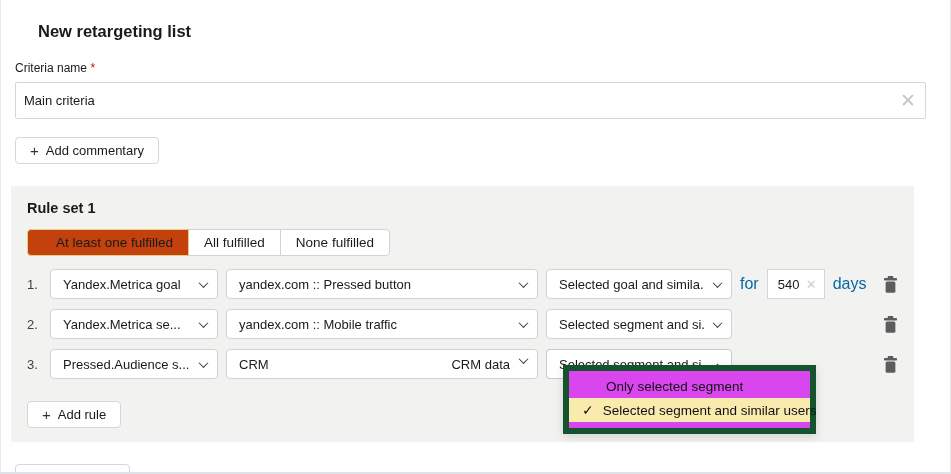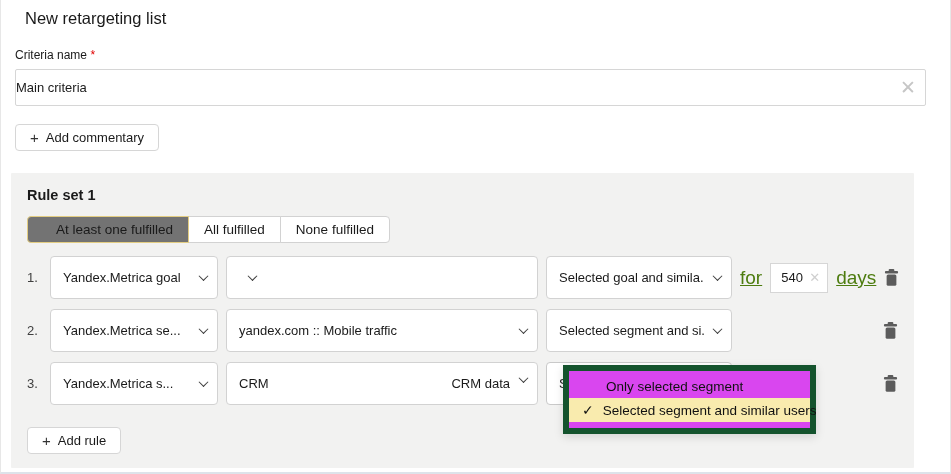--- a/index.html
+++ b/index.html
@@ -3,28 +3,28 @@
 <meta charset="utf-8">
 <style>
   * { box-sizing: border-box; }
   html,body { margin:0; padding:0; background:#fff; }
   body { font-family:"Liberation Sans", sans-serif; color:#1a1a1a; }
   .container {
     position:relative; width:951px; height:474px; background:#fff;
     border-left:1px solid #e7e7e7; border-right:1px solid #e7e7e7;
     border-bottom:2px solid #dde3ea; overflow:hidden;
   }
-  .page-title { font-size:16.5px; font-weight:normal; margin:0; padding:9px 0 0 24px; }
+  .page-title { font-size:16.5px; font-weight:bold; margin:13px; padding:9px 0 0 24px; }
   .field-label { font-size:12px; margin:20px 0 7px 14px; }
   .req { color:#e00000; }
   .name-input-wrap { position:relative; margin-left:14px; width:911px; height:37px; }
   .name-input {
     width:100%; height:100%; border:1px solid #d6d6d6; border-radius:2px;
     font-family:"Liberation Sans", sans-serif; font-size:13px; color:#1a1a1a;
-    padding:0 34px 0 0; outline:none;
+    padding:0 34px 0 8px; outline:none;
   }
   .clear-x {
     position:absolute; right:10px; top:50%; transform:translateY(-52%);
     color:#c6c6c6; font-size:19px; line-height:1; cursor:pointer; user-select:none;
   }
   .btn {
     display:inline-flex; align-items:center; gap:7px; height:27px;
     border:1px solid #d6d6d6; border-radius:4px; background:#fff;
     font-family:"Liberation Sans", sans-serif; font-size:13px; color:#1a1a1a;
     padding:0 14px; cursor:pointer;
@@ -37,39 +37,39 @@
   }
   .panel-title { font-size:14.5px; font-weight:bold; margin:0 0 13px 0; }
   .tabs { display:inline-flex; }
   .tab {
     height:27px; display:flex; align-items:center; padding:0 15px;
     border:1px solid #d2d2d2; background:#fff; font-size:13.5px; color:#1a1a1a;
     margin-left:-1px; cursor:pointer; position:relative;
   }
   .tab:first-child { border-radius:4px 0 0 4px; margin-left:0; }
   .tab:last-child { border-radius:0 4px 4px 0; }
-  .tab.selected { background:#737373; border-color:#e3cd82; z-index:1;padding-left:28px; }
+  .tab.selected { background:#c2410c; border-color:#e3cd82; z-index:1;padding-left:28px; }
   .rules { margin-top:13px; }
   .rule-row { display:flex; align-items:center; gap:8px; margin-bottom:10px; }
   .rule-num { width:15px; text-align:left; font-size:13px; color:#404040; flex:none; }
   .dd {
-    height:43px; background:#fff; border:1px solid #d2d2d2; border-radius:4px;
+    height:30px; background:#fff; border:1px solid #d2d2d2; border-radius:4px;
     display:flex; align-items:center; justify-content:space-between;
     padding:0 10px 0 12px; font-size:13px; cursor:pointer; flex:none;
   }
   .dd-type { width:168px; }
   .dd-item { width:312px; }
   .dd-aud  { width:186px; }
   .dd-label { white-space:nowrap; overflow:hidden; }
   .chev {
     width:7px; height:7px; border-right:1.5px solid #3c3c3c; border-bottom:1.5px solid #3c3c3c;
     transform:rotate(45deg) translate(-1px,-1px); margin-left:10px; flex:none;
   }
   .chev.up { transform:rotate(225deg) translate(-3px,-3px); }
-  .inline-label { font-size:19px; color:#4d7c0f; flex:none;text-decoration:underline; }
+  .inline-label { font-size:16px; color:#0369a1; flex:none; }
   .days-input {
     width:58px; height:30px; border:1px solid #d6d6d6; border-radius:0; background:#fff;
     display:flex; align-items:center; justify-content:space-between; padding:0 7px 0 10px;
     font-size:13px; flex:none;
   }
   .days-input .clear-sm { color:#cfcfcf; font-size:13px; cursor:pointer; }
   .trash { margin-left:auto; cursor:pointer; flex:none; display:flex; align-items:center; }
   .trash svg { fill:#5c5c5c; }
   .add-rule { margin-top:12px; background:#fff; }
   .add-rule-set { margin:22px 0 0 14px; }
@@ -119,20 +119,21 @@
 
     <div class="rules">
 
       <div class="rule-row">
         <span class="rule-num">1.</span>
         <div class="dd dd-type">
           <span class="dd-label">Yandex.Metrica goal</span>
           <span class="chev"></span>
         </div>
         <div class="dd dd-item">
+          <span class="dd-label">yandex.com :: Pressed button</span>
           <span class="chev"></span>
         </div>
         <div class="dd dd-aud">
           <span class="dd-label">Selected goal and simila...</span>
           <span class="chev"></span>
         </div>
         <span class="inline-label">for</span>
         <div class="days-input">
           <span>540</span>
           <span class="clear-sm">✕</span>
@@ -166,21 +167,21 @@
             <rect x="5" y="0" width="6" height="3" rx="1"></rect>
             <rect x="1" y="2" width="14" height="2.7" rx="1"></rect>
             <rect x="2.8" y="5.8" width="10.4" height="12" rx="1.7"></rect>
           </svg>
         </span>
       </div>
 
       <div class="rule-row">
         <span class="rule-num">3.</span>
         <div class="dd dd-type">
-          <span class="dd-label">Yandex.Metrica s...</span>
+          <span class="dd-label">Pressed.Audience s...</span>
           <span class="chev"></span>
         </div>
         <div class="dd dd-item">
           <span class="dd-label">CRM</span>
           <span style="display:flex;align-items:flex-start;">
             <span class="dd-label">CRM data</span>
             <span class="chev"></span>
           </span>
         </div>
         <div class="dd dd-aud open">

